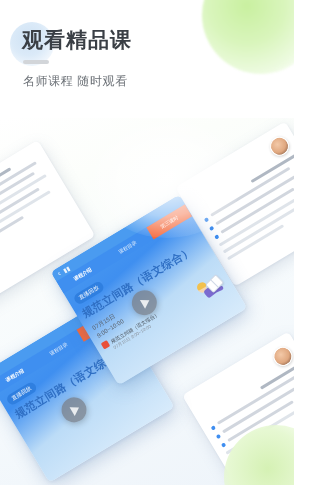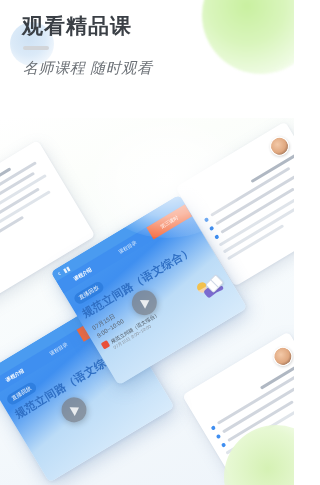--- a/index.html
+++ b/index.html
@@ -16,27 +16,27 @@
     position:absolute;right:-26px;top:-44px;width:118px;height:118px;border-radius:50%;
     background:radial-gradient(circle at 38% 42%, #c9f0a0 0%, #d9f5bc 38%, #edfbe0 68%, rgba(255,255,255,0) 85%);
     filter:blur(1px);
   }
   .blob-blue{
     position:absolute;left:10px;top:22px;width:44px;height:44px;border-radius:50%;
     background:radial-gradient(circle at 42% 38%, #cfe2f4 0%, #dbeaf8 45%, #eef5fc 72%, rgba(255,255,255,0) 88%);
   }
 
   
-  .header{position:absolute;left:22px;top:14px;z-index:6;}
+  .header{position:absolute;left:22px;top:28px;z-index:6;}
   .title{
     font-size:21px;font-weight:bold;color:#3a3f45;letter-spacing:1px;line-height:1.1;margin:0;
   }
   .rule{width:26px;height:4px;border-radius:2px;background:#d2d5d9;margin:9px 0 0 1px;}
   .subtitle{
-    font-size:15px;color:#6b7076;letter-spacing:.6px;margin:9px 0 0 1px;white-space:nowrap;font-style:italic;
+    font-size:12px;color:#6b7076;letter-spacing:.6px;margin:9px 0 0 1px;white-space:nowrap;
   }
 
   
   .collage{
     position:absolute;left:0;top:118px;width:294px;height:367px;overflow:hidden;
     background:linear-gradient(160deg,#ffffff 0%,#fcfefb 18%,#f7fbfd 52%,#eef4fa 100%);
   }
   .collage::after{
     content:"";position:absolute;right:-34px;bottom:-44px;width:104px;height:104px;border-radius:50%;
     background:radial-gradient(circle at 42% 42%,#d5f1b4 0%,#e6f8d2 45%,rgba(255,255,255,0) 80%);

